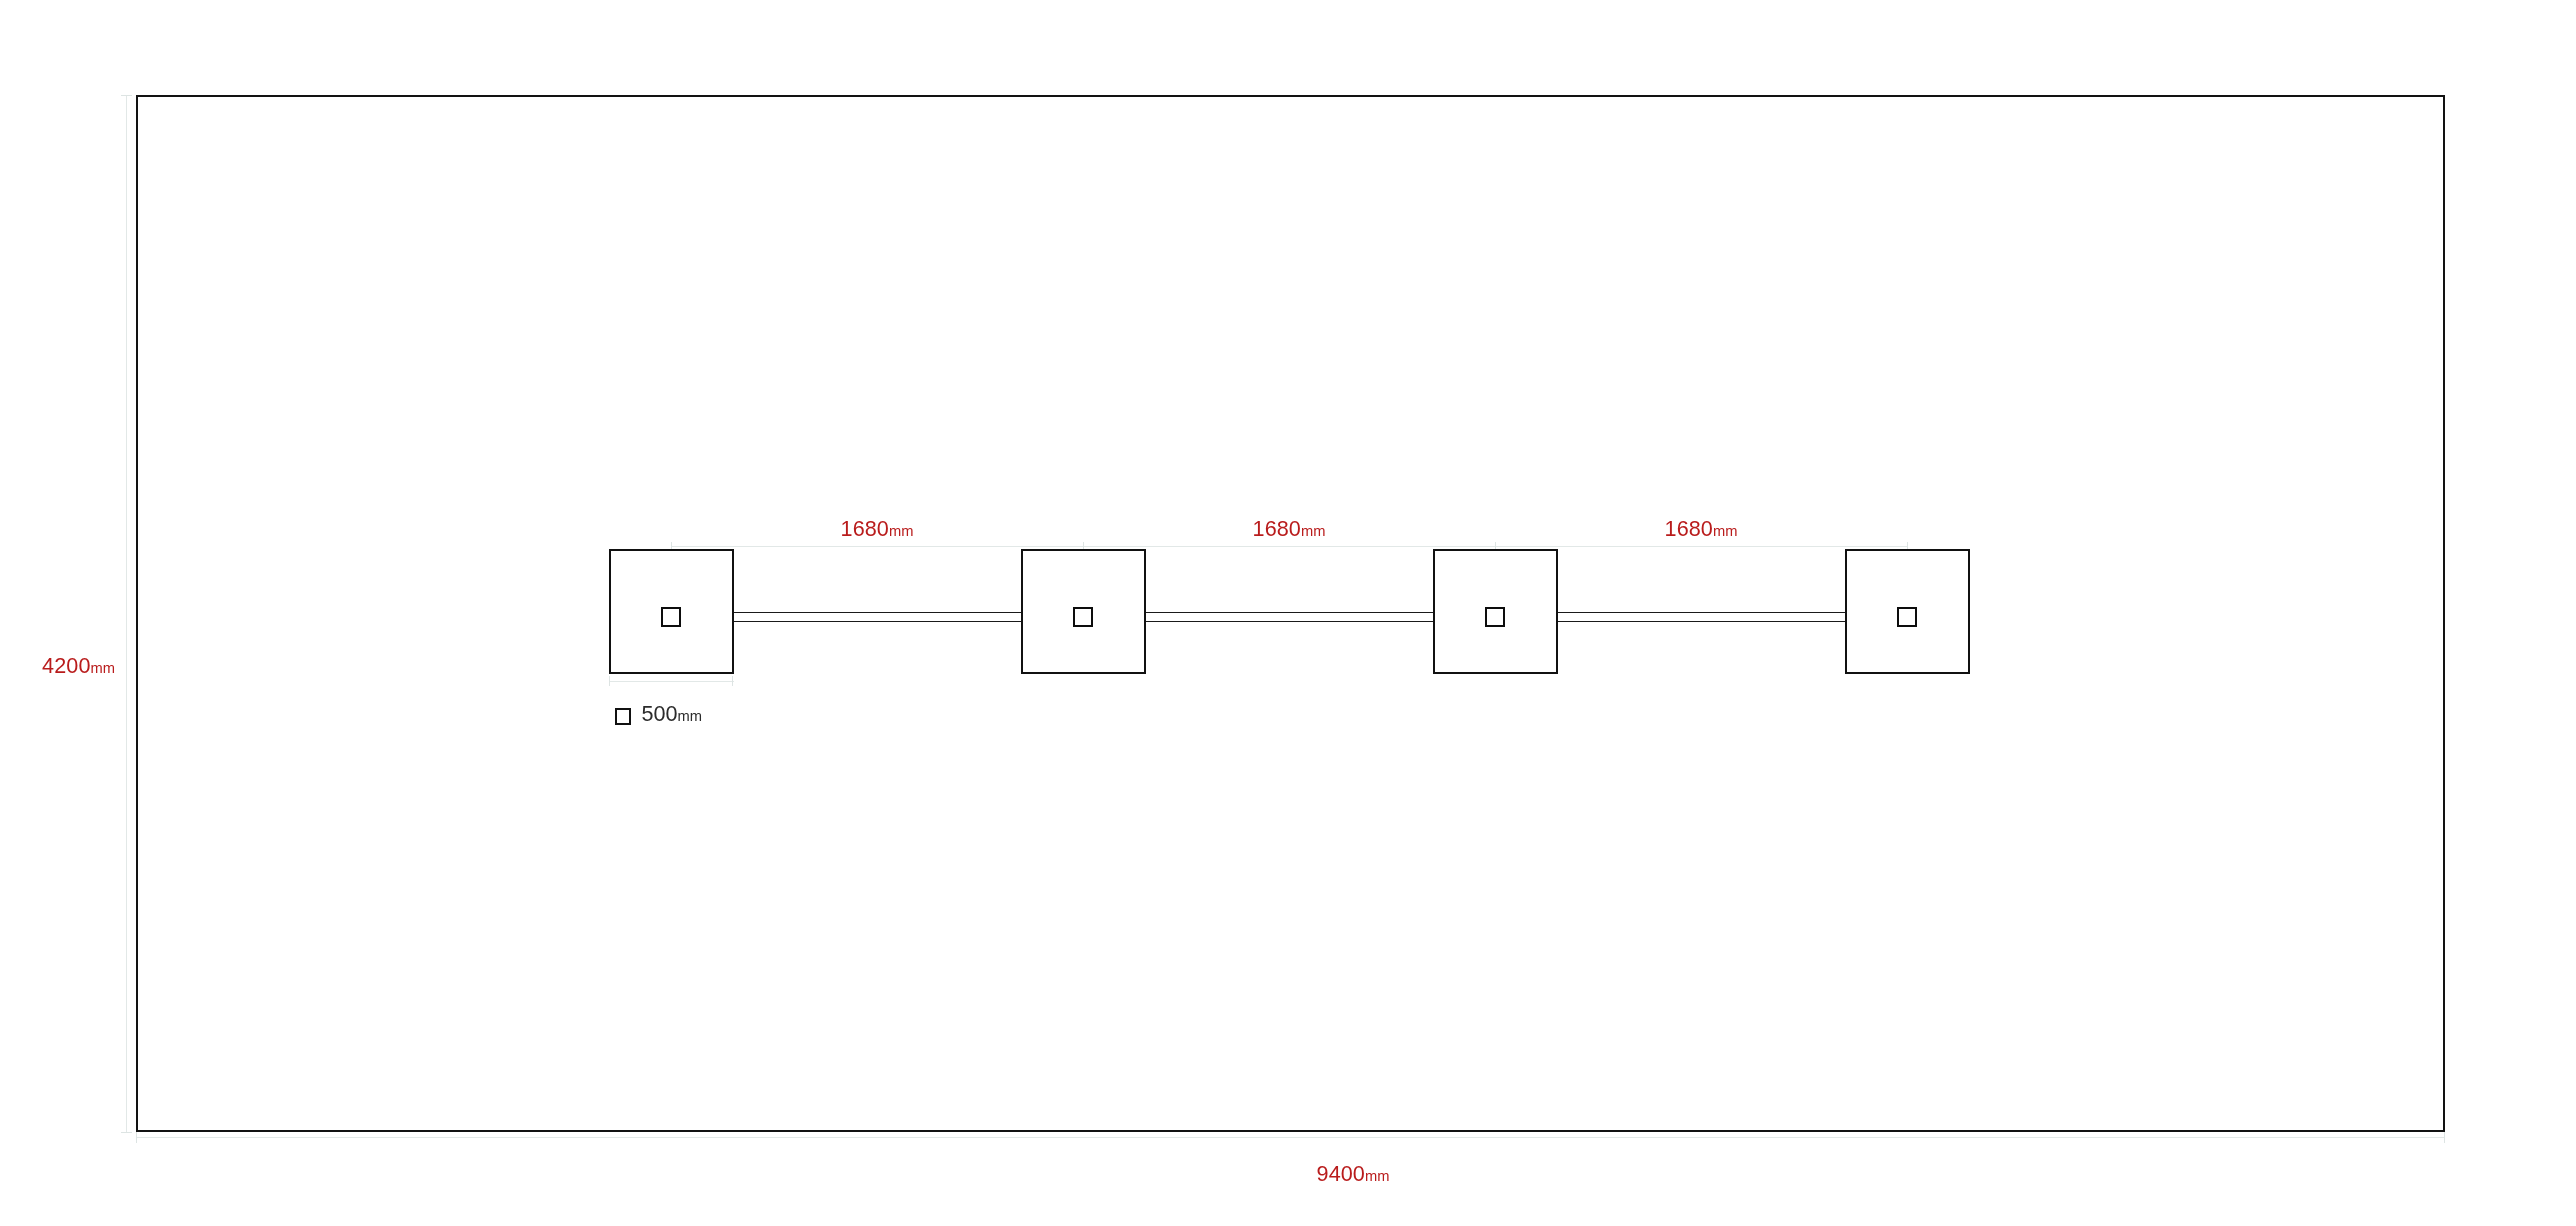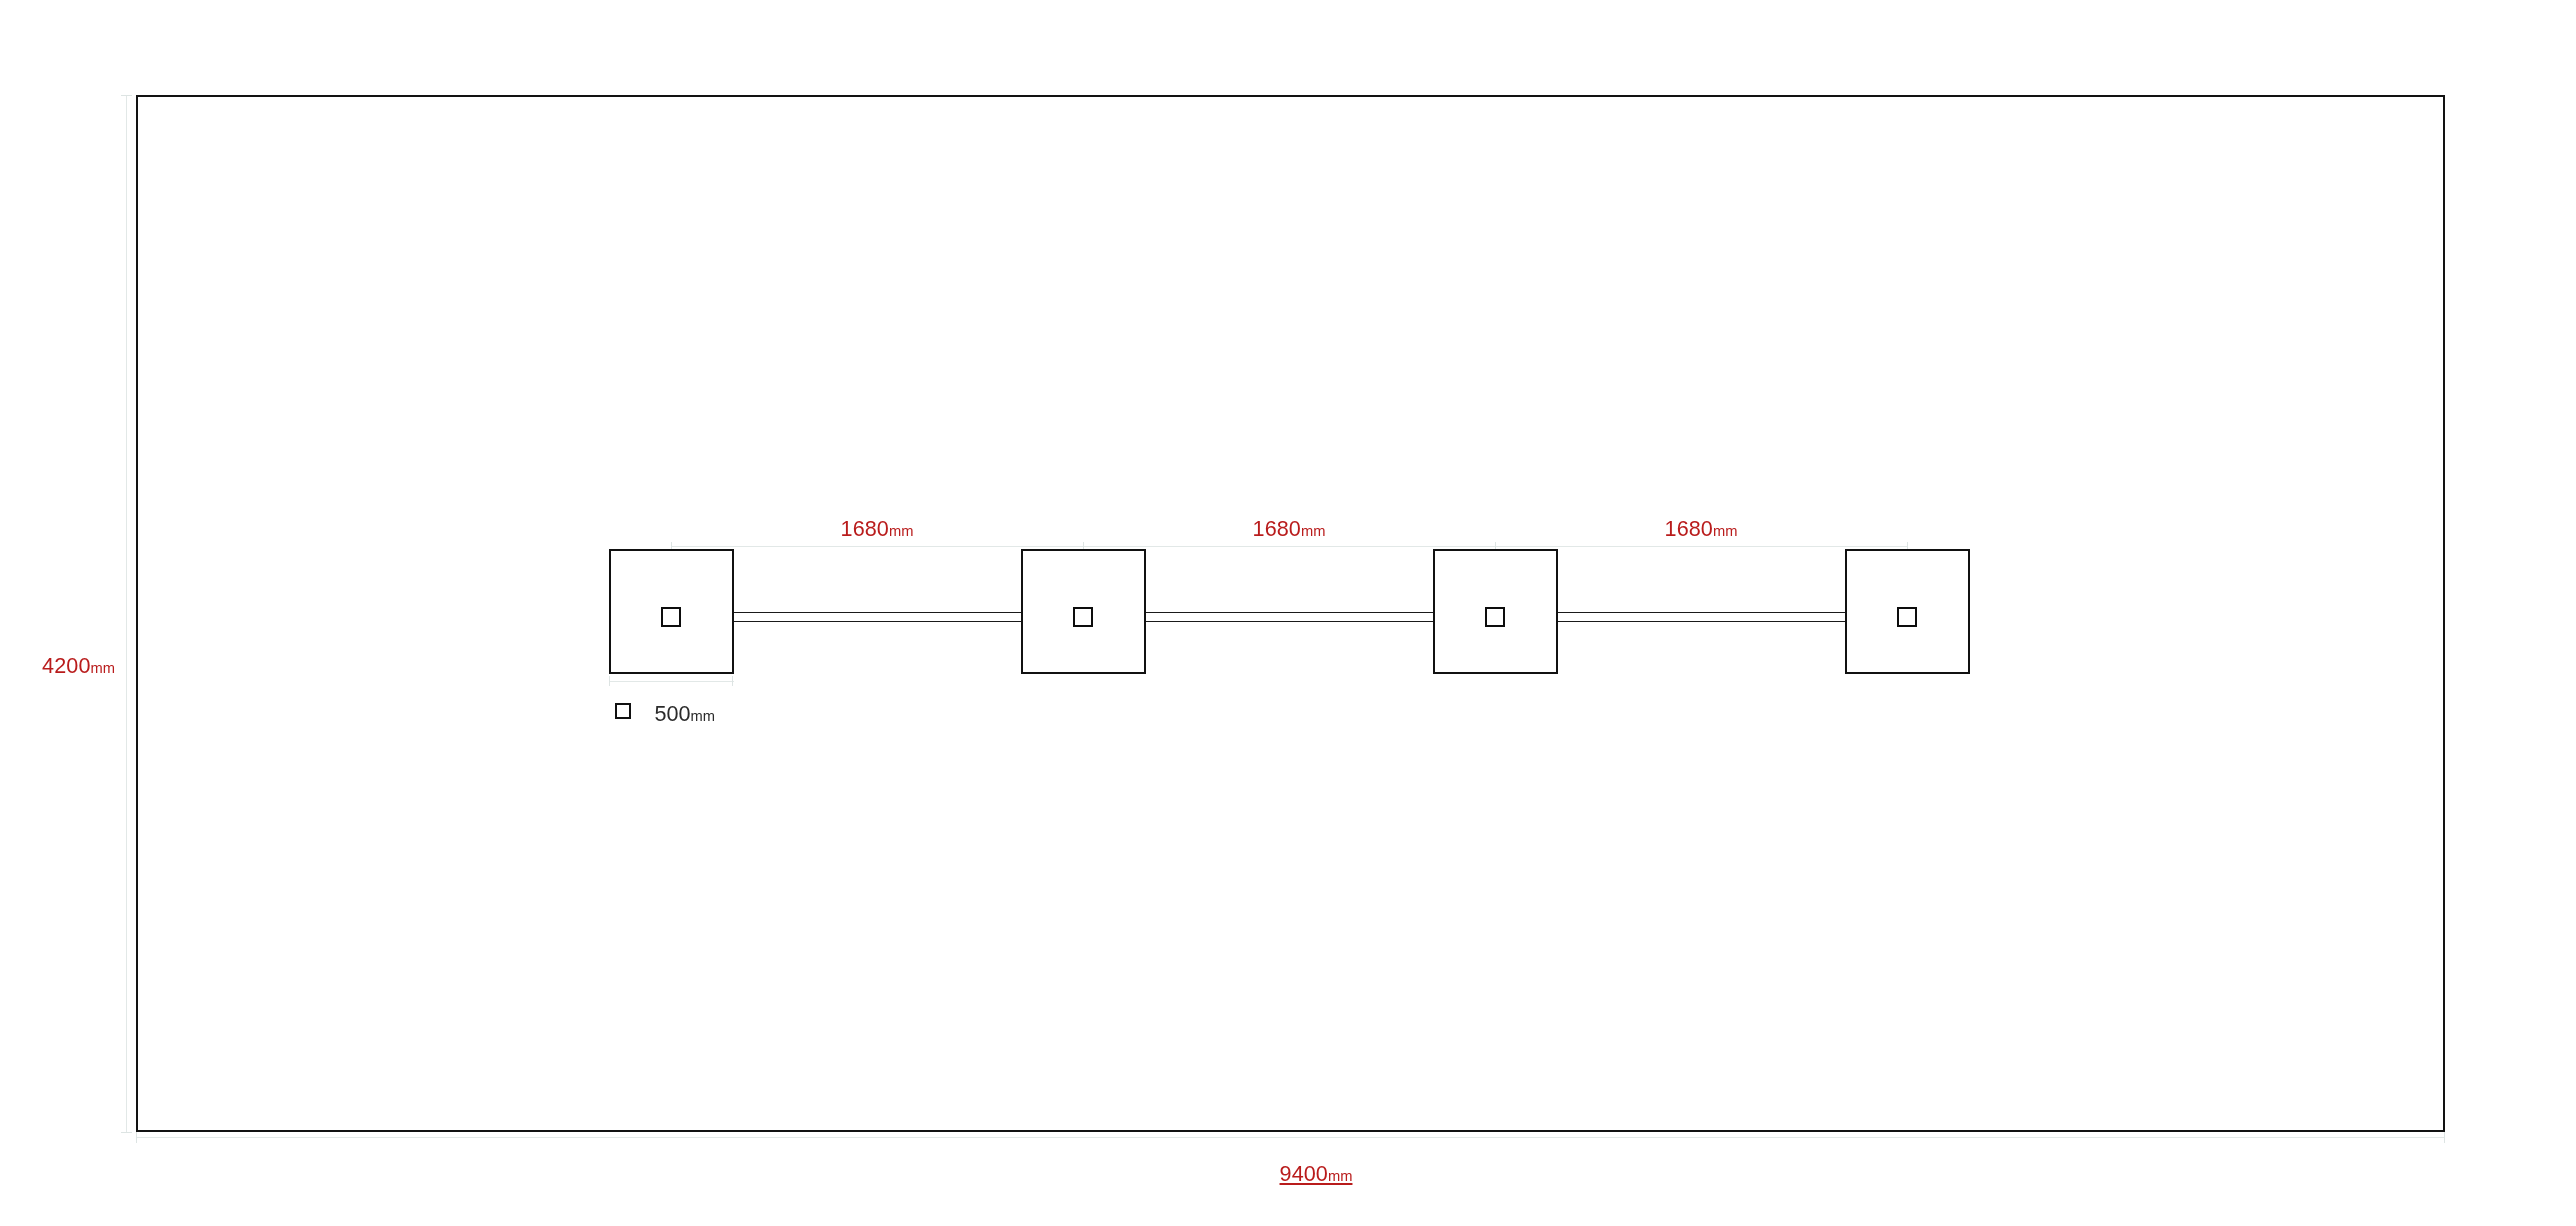--- a/index.html
+++ b/index.html
@@ -94,22 +94,22 @@
     position: absolute;
     border: 2.6px solid #0d0d0d;
     box-sizing: border-box;
     background: #ffffff;
   }
 
   
   .legend {
     position: absolute;
     display: flex;
-    align-items: flex-start;
-    gap: 23px;
+    align-items: flex-end;
+    gap: 10px;
   }
   .legend-swatch {
     width: 16.4px;
     height: 16.4px;
     border: 2.6px solid #111111;
     box-sizing: border-box;
     background: #ffffff;
     flex: 0 0 auto;
   }
   .legend-text {
@@ -125,21 +125,21 @@
 </head>
 <body>
 
 <div id="canvas">
 
   <div class="boundary" style="left:136px; top:95px; width:2309px; height:1037px;"></div>
 
   <div class="dim-line-h" style="left:136px; top:1137px; width:2309px;"></div>
   <div class="dim-tick-v" style="left:136px; top:1132px; height:11.3px;"></div>
   <div class="dim-tick-v" style="left:2444px; top:1132px; height:11.3px;"></div>
-  <div class="dim-label center" style="left:1316px; top:1163px;text-decoration:underline;">
+  <div class="dim-label center" style="left:1353px; top:1163px;">
     <span>9400</span><span class="unit">mm</span>
   </div>
 
   <div class="dim-line-v" style="left:126px; top:95px; height:1037px;"></div>
   <div class="dim-tick-h" style="left:121px; top:95px; width:11.3px;"></div>
   <div class="dim-tick-h" style="left:121px; top:1132px; width:11.3px;"></div>
   <div class="dim-label right" style="left:115px; top:609px;margin-top:46px;">
     <span>4200</span><span class="unit">mm</span>
   </div>
 

